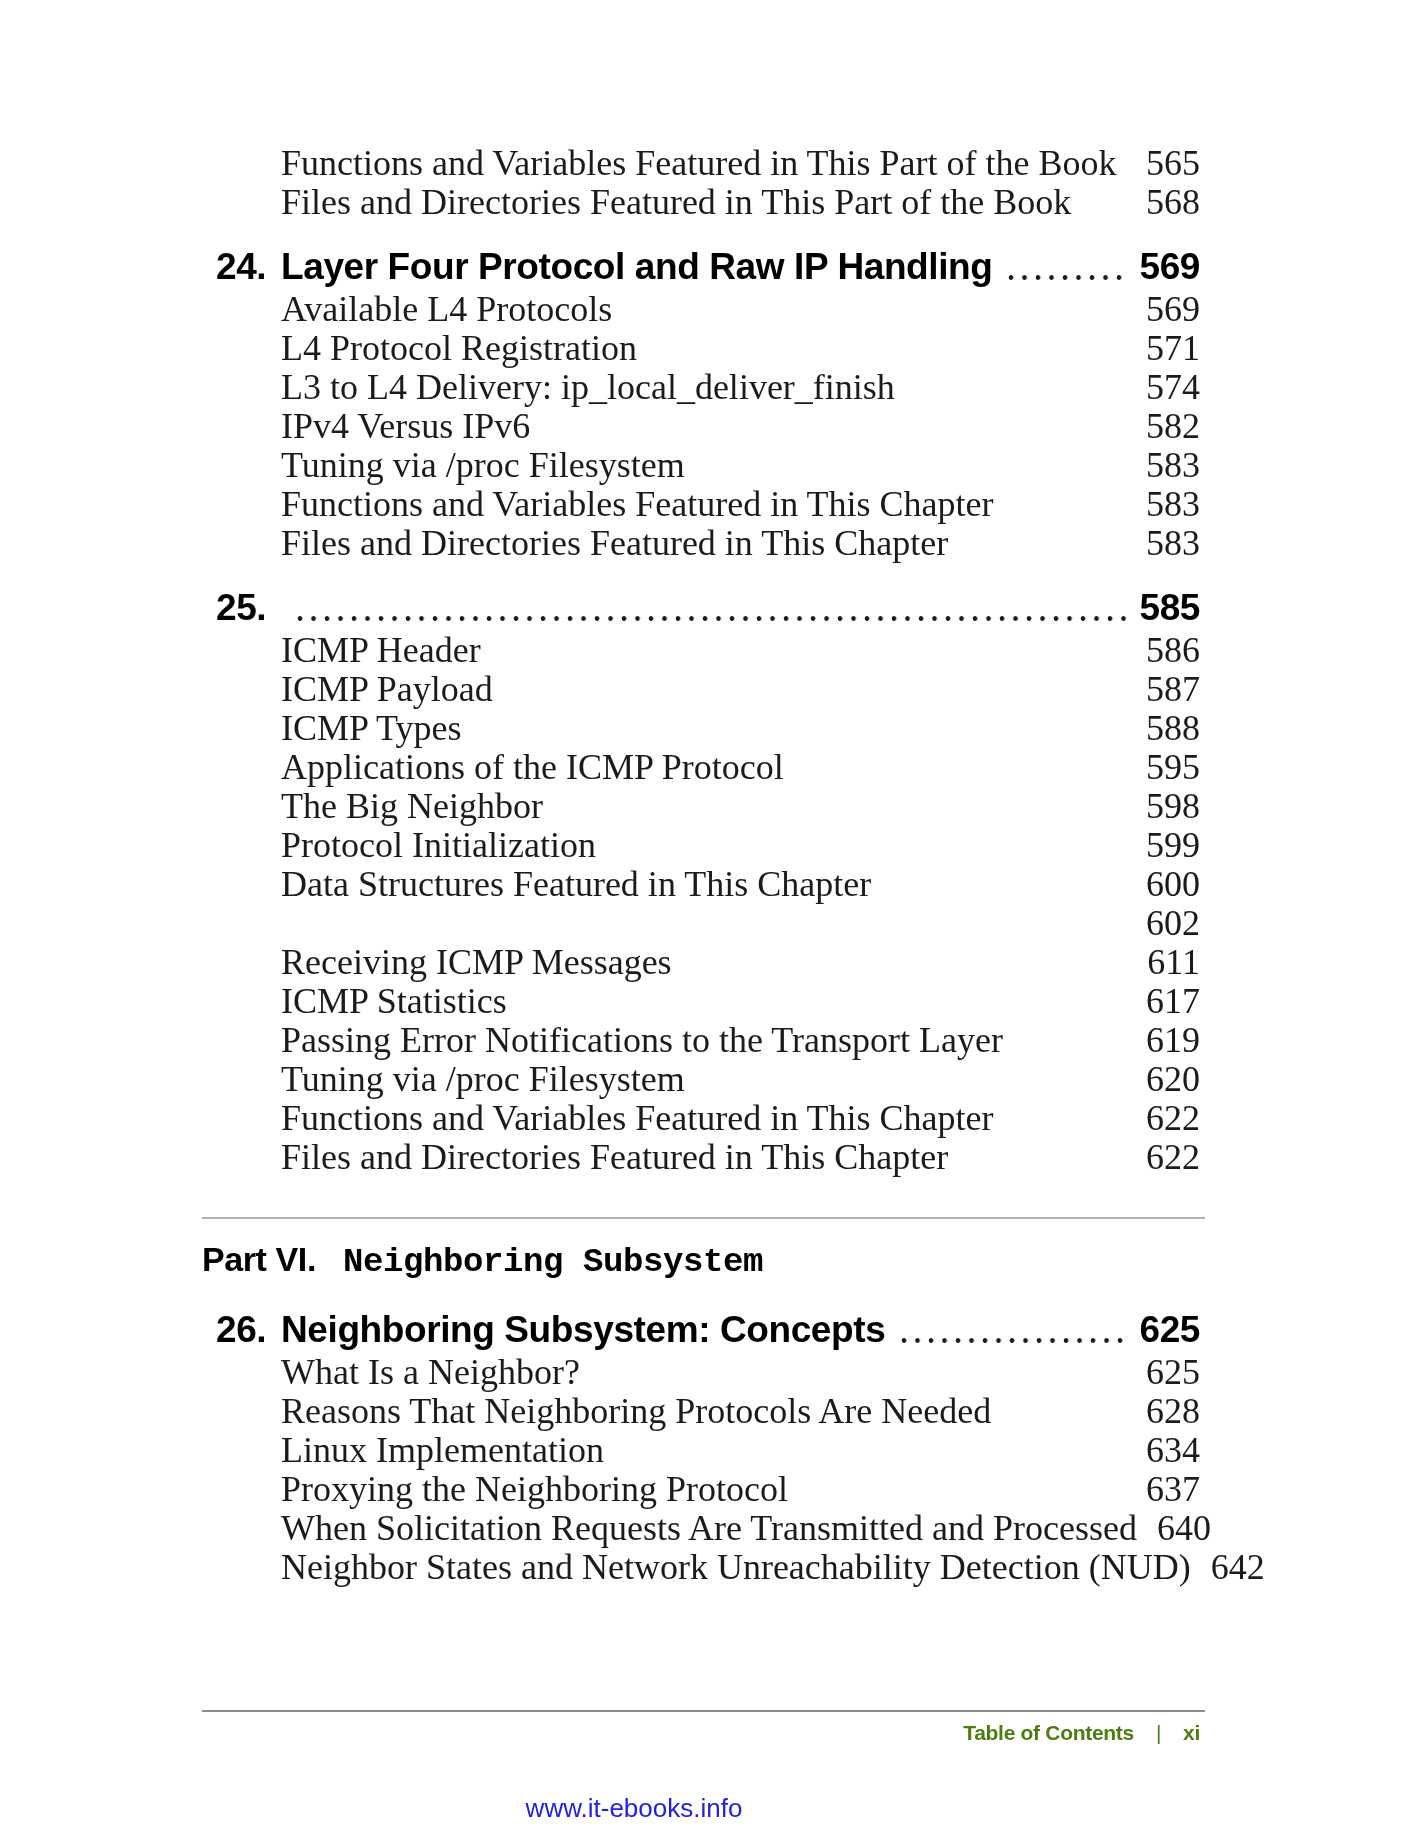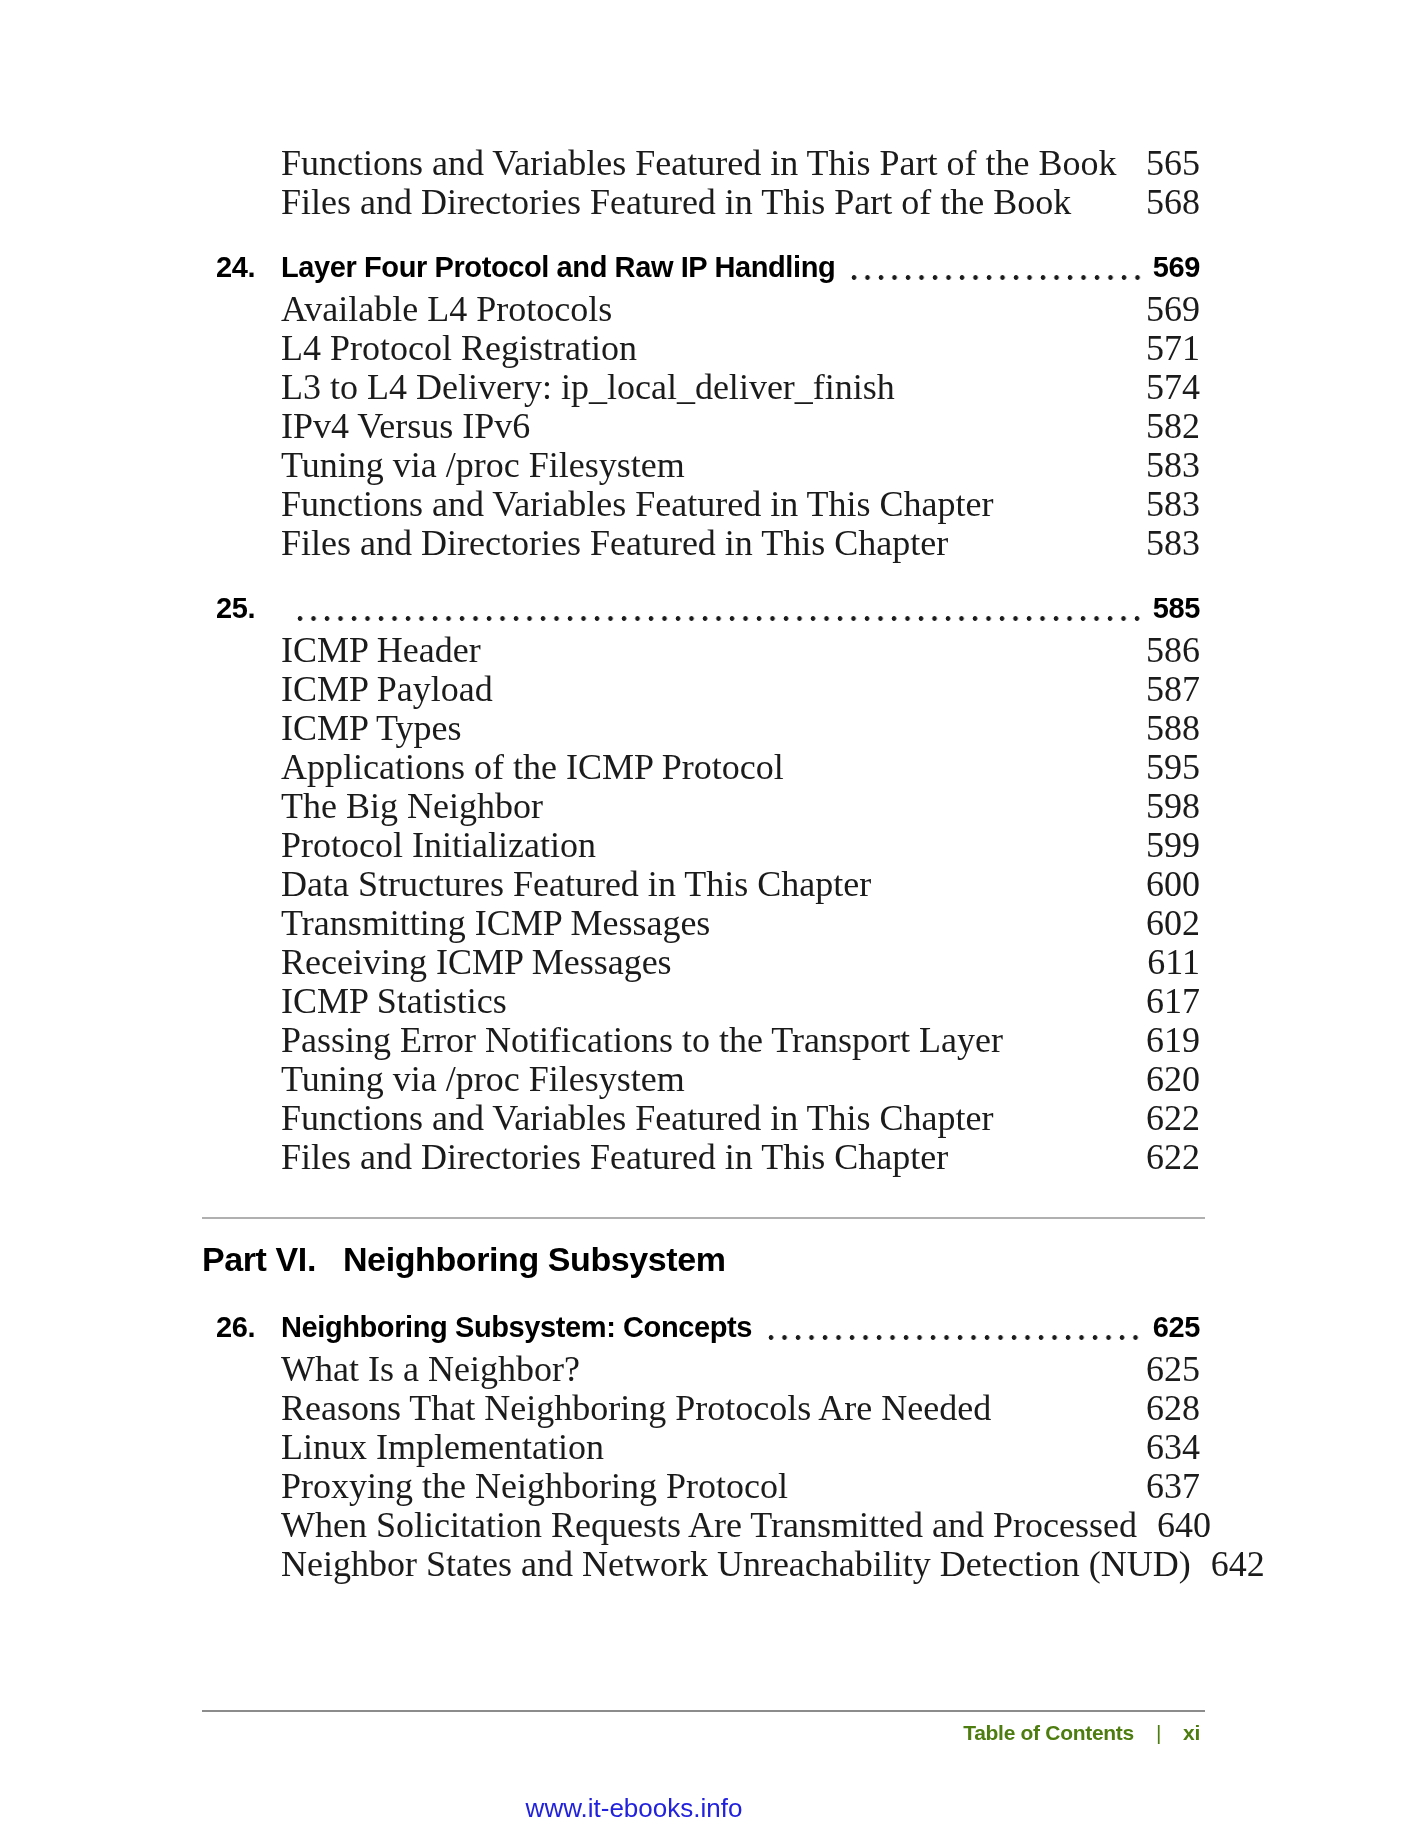--- a/index.html
+++ b/index.html
@@ -27,21 +27,21 @@
   }
   .entry-label { white-space: nowrap; }
   .entry-page { margin-left: auto; padding-left: 20px; }
 
   .chapter-row {
     display: flex;
     align-items: baseline;
     margin-top: 22px;
     font-family: "Liberation Sans", sans-serif;
     font-weight: 700;
-    font-size: 29px;
+    font-size: 37px;
     line-height: 46px;
     letter-spacing: -0.4px;
     color: #000000;
   }
   .chapter-number { flex: 0 0 65px; margin-left: 14px; }
   .chapter-title { white-space: nowrap; }
   .dot-leader {
     flex: 1 1 auto;
     align-self: flex-end;
     height: 7px;
@@ -59,21 +59,21 @@
   }
   .part-row {
     margin-top: 17px;
     font-family: "Liberation Sans", sans-serif;
     font-weight: 700;
     font-size: 34px;
     line-height: 46px;
     letter-spacing: -0.4px;
     color: #000000;
   }
-  .part-title { margin-left: 27px; }
+  .part-title { margin-left: 27px; font-family: Liberation Mono, monospace; }
 
   .footer-rule {
     position: absolute;
     left: 202px;
     top: 1710px;
     width: 1003px;
     height: 2px;
     background: #8c8c8c;
   }
   .footer {
@@ -176,21 +176,20 @@
       </div>
       <div class="entry-row">
         <span class="entry-label">Protocol Initialization</span>
         <span class="entry-page">599</span>
       </div>
       <div class="entry-row">
         <span class="entry-label">Data Structures Featured in This Chapter</span>
         <span class="entry-page">600</span>
       </div>
       <div class="entry-row">
-        <span class="entry-label">Transmitting ICMP Messages</span>
         <span class="entry-page">602</span>
       </div>
       <div class="entry-row">
         <span class="entry-label">Receiving ICMP Messages</span>
         <span class="entry-page">611</span>
       </div>
       <div class="entry-row">
         <span class="entry-label">ICMP Statistics</span>
         <span class="entry-page">617</span>
       </div>

